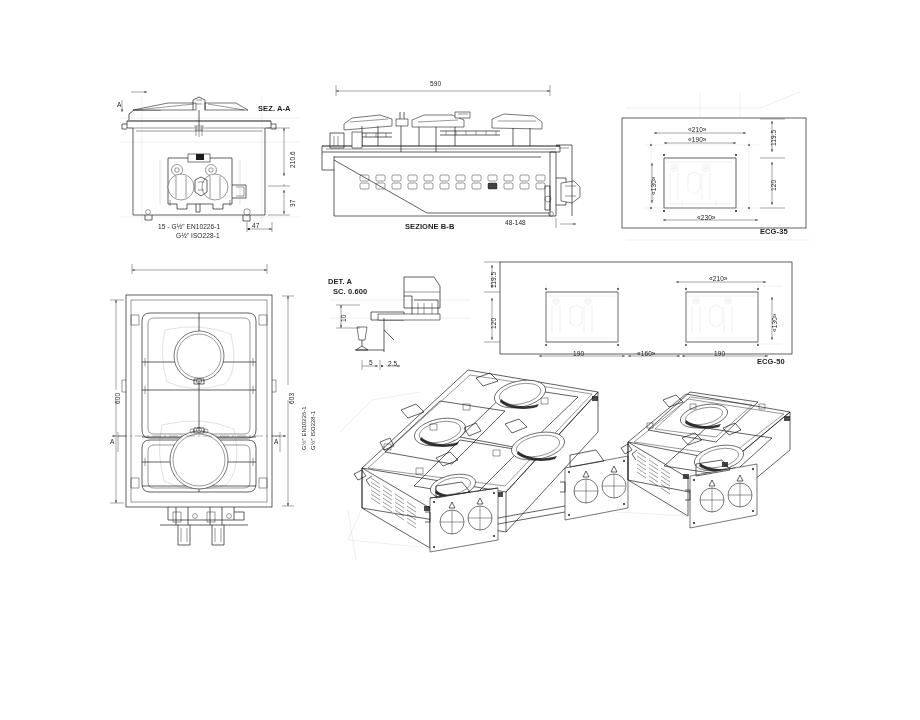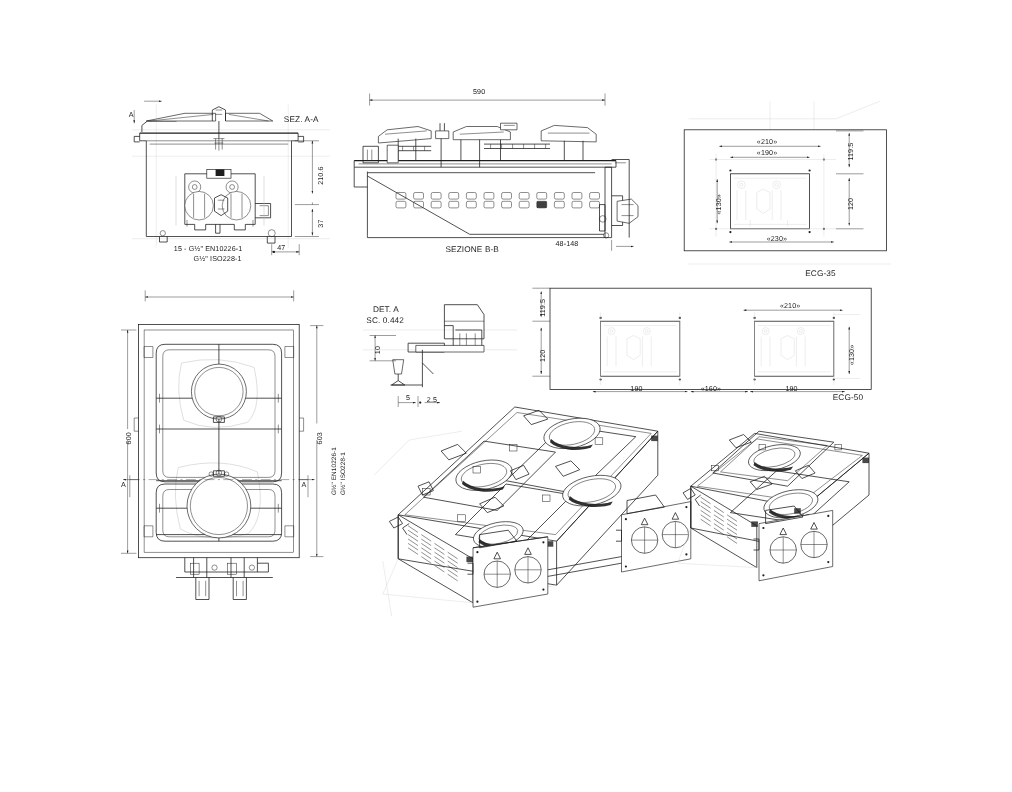--- a/index.html
+++ b/index.html
@@ -1,21 +1,21 @@
 <!DOCTYPE html>
 <html><head>
 <meta charset="utf-8">
 <style>
   html,body{margin:0;padding:0;background:#ffffff;}
   body{width:920px;height:720px;position:relative;overflow:hidden;
        font-family:"Liberation Sans",sans-serif;color:#1a1a1a;}
   .sheet{position:absolute;left:0;top:0;width:920px;height:720px;background:#fff;}
   svg{position:absolute;left:0;top:0;width:920px;height:720px;}
   .lbl{position:absolute;font-size:6.5px;letter-spacing:.1px;color:#1d1d1d;white-space:nowrap;}
-  .lbl.big{font-size:7.5px;}
+  .lbl.big{font-size:7.5px;font-weight:bold;}
   .lbl.tiny{font-size:5.8px;}
   .rot90{transform:rotate(-90deg);}
 </style>
 </head>
 <body>
 
 <div class="sheet">
 
 <svg viewBox="0 0 920 720">
   <defs>
@@ -557,37 +557,37 @@
 <div class="lbl" style="left:430px;top:80px;">590</div>
 <div class="lbl big" style="left:405px;top:222px;">SEZIONE  B-B</div>
 <div class="lbl" style="left:505px;top:219px;">48-148</div>
 
 <div class="lbl" style="left:688px;top:126px;">«210»</div>
 <div class="lbl" style="left:688px;top:136px;">«190»</div>
 <div class="lbl rot90" style="left:650px;top:195px;transform-origin:0 0;">«130»</div>
 <div class="lbl" style="left:697px;top:214px;">«230»</div>
 <div class="lbl rot90" style="left:770px;top:146px;transform-origin:0 0;">119.5</div>
 <div class="lbl rot90" style="left:770px;top:191px;transform-origin:0 0;">120</div>
-<div class="lbl big" style="left:732px;top:227px;margin-top:17px;">ECG-35</div>
+<div class="lbl big" style="left:760px;top:227px;">ECG-35</div>
 
 <div class="lbl rot90" style="left:490px;top:288px;transform-origin:0 0;">119.5</div>
 <div class="lbl rot90" style="left:490px;top:329px;transform-origin:0 0;">120</div>
 <div class="lbl" style="left:573px;top:350px;">190</div>
 <div class="lbl" style="left:637px;top:350px;">«160»</div>
 <div class="lbl" style="left:714px;top:350px;">190</div>
 <div class="lbl" style="left:709px;top:275px;">«210»</div>
 <div class="lbl rot90" style="left:771px;top:332px;transform-origin:0 0;">«130»</div>
 <div class="lbl big" style="left:757px;top:357px;">ECG-50</div>
 
 <div class="lbl rot90" style="left:114px;top:404px;transform-origin:0 0;">600</div>
 <div class="lbl rot90" style="left:288px;top:404px;transform-origin:0 0;">603</div>
 <div class="lbl" style="left:110px;top:438px;">A</div>
 <div class="lbl" style="left:274px;top:438px;">A</div>
 <div class="lbl tiny rot90" style="left:301px;top:450px;transform-origin:0 0;">G½" EN10226-1</div>
 <div class="lbl tiny rot90" style="left:310px;top:450px;transform-origin:0 0;">G½" ISO228-1</div>
 
-<div class="lbl big" style="left:339px;top:277px;">DET. A</div>
-<div class="lbl big" style="left:333px;top:287px;">SC. 0.442</div>
+<div class="lbl big" style="left:328px;top:277px;">DET. A</div>
+<div class="lbl big" style="left:333px;top:287px;">SC. 0.600</div>
 <div class="lbl rot90" style="left:340px;top:322px;transform-origin:0 0;">10</div>
 <div class="lbl" style="left:369px;top:359px;">5</div>
 <div class="lbl" style="left:388px;top:360px;">2.5</div>
 
 </div>
 
 </body></html>

